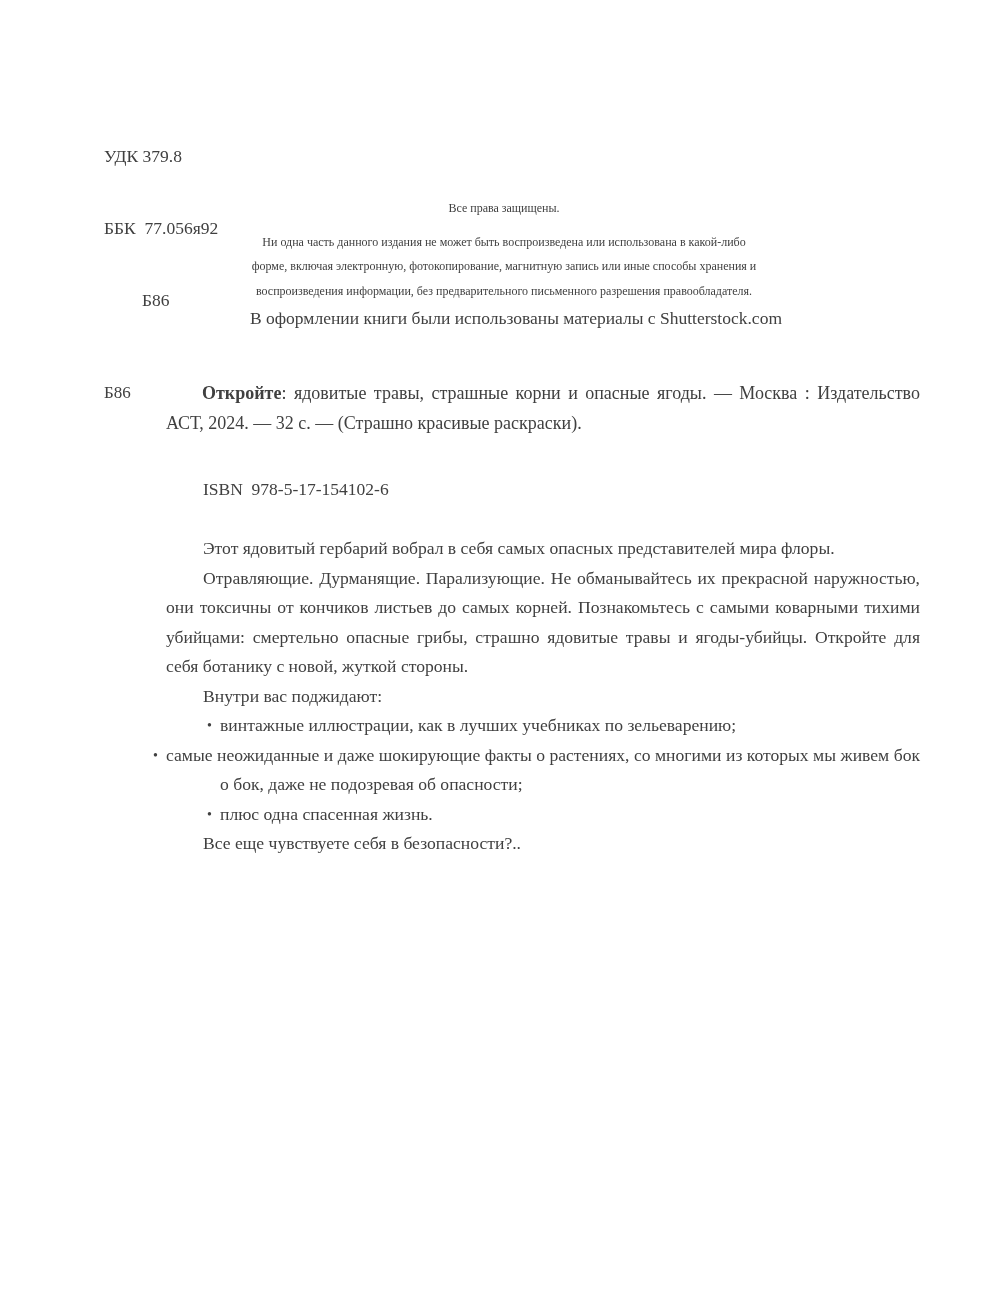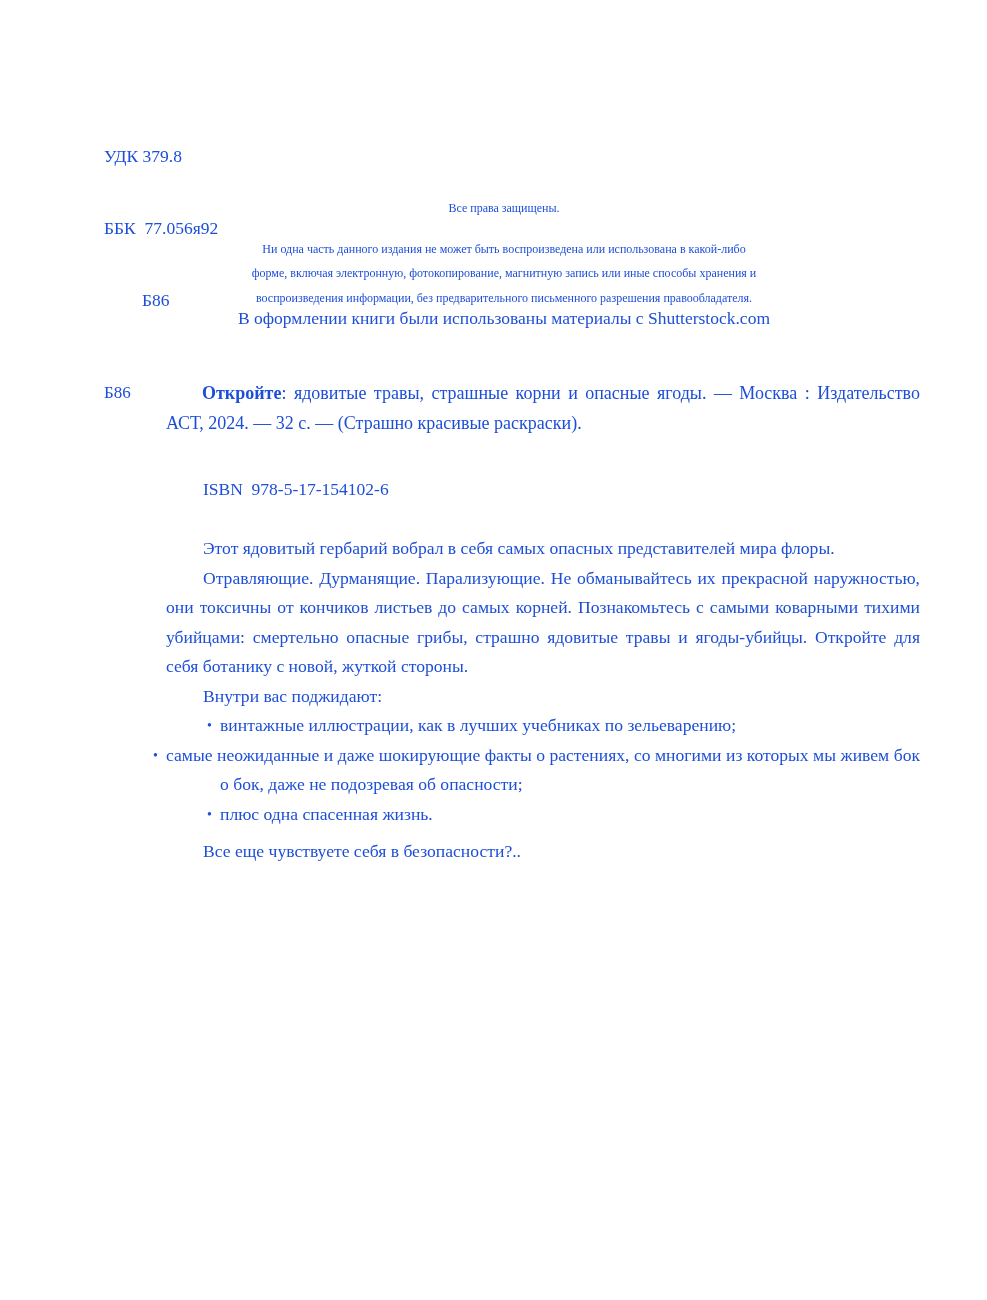--- a/index.html
+++ b/index.html
@@ -7,21 +7,21 @@
     margin: 0;
     padding: 0;
     background: #ffffff;
   }
   .page {
     position: relative;
     width: 987px;
     height: 928px;
     background: #ffffff;
     font-family: "Liberation Serif", "DejaVu Serif", serif;
-    color: #1d4ed8;
+    color: #404040;
     overflow: hidden;
   }
 
   
   .codes-top {
     position: absolute;
     left: 104px;
     top: 96px;
     font-size: 17.5px;
     line-height: 24px;
@@ -36,27 +36,27 @@
     left: 104px;
     top: 196px;
     width: 800px;
     font-size: 12px;
     line-height: 24.5px;
     text-align: center;
   }
   .rights-block .rights-lead { display: block; }
   .rights-block .rights-body {
     display: block;
-    margin-top: 16px;
+    margin-top: 9px;
   }
   .rights-block .rights-body .rl { display: block; }
 
   .credits-line {
     position: absolute;
-    left: 104px;
+    left: 116px;
     top: 306px;
     width: 800px;
     font-size: 17.5px;
     line-height: 24px;
     text-align: center;
   }
 
   
   .biblio {
     position: absolute;
@@ -200,21 +200,21 @@
       </li>
       <li class="hanging">
         <span class="bullet-dot">•</span>
         <span>самые неожиданные и даже шокирующие факты о растениях, со многими из которых мы живем бок о бок, даже не подозревая об опасности;</span>
       </li>
       <li class="flow-left">
         <span class="bullet-dot">•</span>
         <span>плюс одна спасенная жизнь.</span>
       </li>
     </ul>
-    <p class="no-indent last-line" style="text-indent:37px;margin-top:8px;">Все еще чувствуете себя в безопасности?..</p>
+    <p class="no-indent last-line" style="text-indent:37px;">Все еще чувствуете себя в безопасности?..</p>
   </div>
 
   <div class="codes-bottom">
     <span class="code-line">УДК 379.8</span>
     <span class="code-line">ББК  77.056я92</span>
   </div>
 
   <div class="footer">
     <span class="footer-isbn">ISBN  978-5-17-154102-6</span>
   </div>

